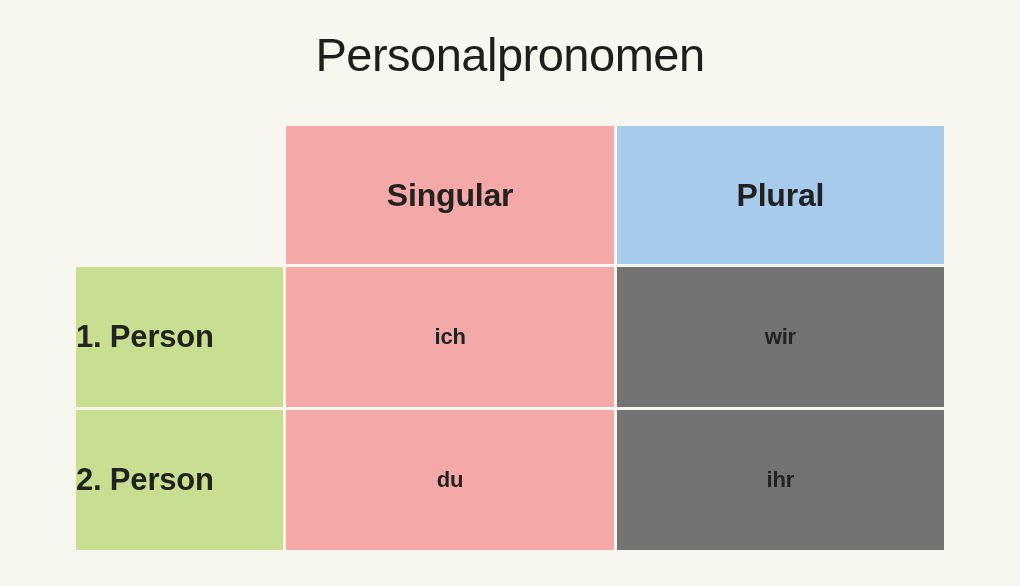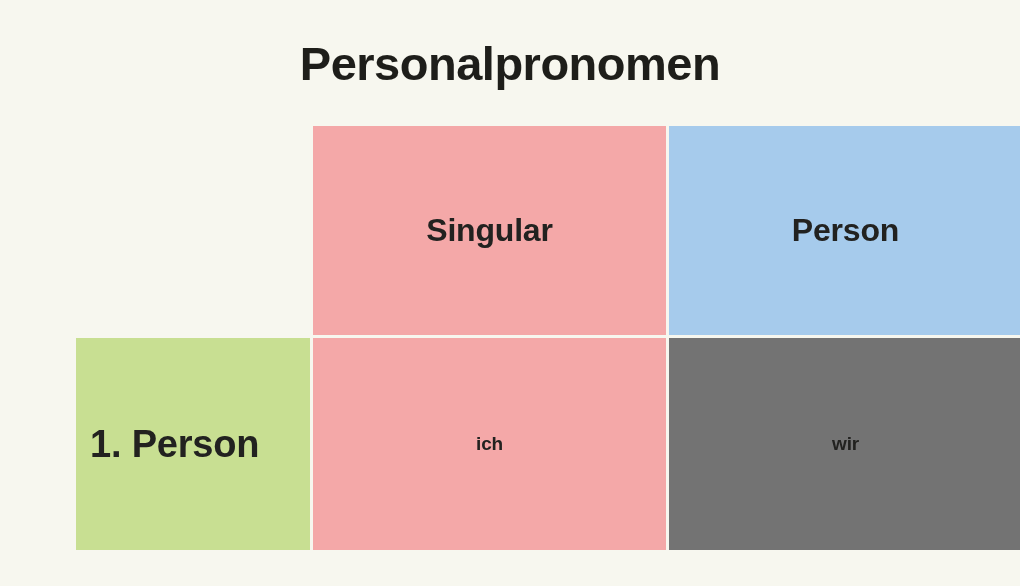--- a/index.html
+++ b/index.html
@@ -17,44 +17,44 @@
   .page {
     position: relative;
     width: 1020px;
     height: 586px;
     box-sizing: border-box;
   }
 
   .page-title {
     position: absolute;
     left: 0;
-    top: 32px;
+    top: 23px;
     width: 1020px;
     text-align: center;
     font-size: 47px;
-    font-weight: bold;
+    font-weight: normal;
     letter-spacing: -0.5px;
     color: #1e1e1a;
     line-height: 64px;
     white-space: nowrap;
   }
 
   
   .pronoun-table {
     position: absolute;
     left: 73px;
     top: 123px;
     width: 874px;
     height: 430px;
     border-collapse: separate;
     border-spacing: 3px;
     table-layout: fixed;
   }
   .pronoun-table td {
-    padding: 14px;
+    padding: 0;
     margin: 0;
     vertical-align: middle;
     color: #222220;
   }
 
   
   .col-label  { width: 206px; }
   .col-sing   { width: 325px; }
   .col-plur   { width: 325px; }
 
@@ -71,54 +71,59 @@
     font-weight: bold;
     letter-spacing: -0.2px;
   }
   .cell-head.singular { background: #f4a8a8; }
   .cell-head.plural   { background: #a6cbec; }
 
   .cell-label {
     background: #c8df92;
     text-align: left;
     padding-left: 22px;
-    font-size: 38px;
+    font-size: 31px;
     font-weight: bold;
     letter-spacing: -0.2px;
     white-space: nowrap;
   }
 
   .cell-value {
     text-align: center;
-    font-size: 19px;
+    font-size: 22px;
     font-weight: bold;
     letter-spacing: -0.2px;
     white-space: nowrap;
   }
   .cell-value.singular { background: #f4a8a8; }
   .cell-value.plural   { background: #737373; }
 </style>
 </head>
 <body>
 
 <div class="page">
 
   <div class="page-title">Personalpronomen</div>
 
   <table class="pronoun-table">
     <tbody>
       <tr class="row-head">
         <td class="col-label cell-corner"></td>
         <td class="col-sing cell-head singular">Singular</td>
-        <td class="col-plur cell-head plural">Person</td>
+        <td class="col-plur cell-head plural">Plural</td>
       </tr>
 
       <tr class="row-body">
         <td class="col-label cell-label">1. Person</td>
         <td class="col-sing cell-value singular">ich</td>
         <td class="col-plur cell-value plural">wir</td>
       </tr>
 
+      <tr class="row-body">
+        <td class="col-label cell-label">2. Person</td>
+        <td class="col-sing cell-value singular">du</td>
+        <td class="col-plur cell-value plural">ihr</td>
+      </tr>
 
     </tbody>
   </table>
 
 </div>
 
 </body></html>

